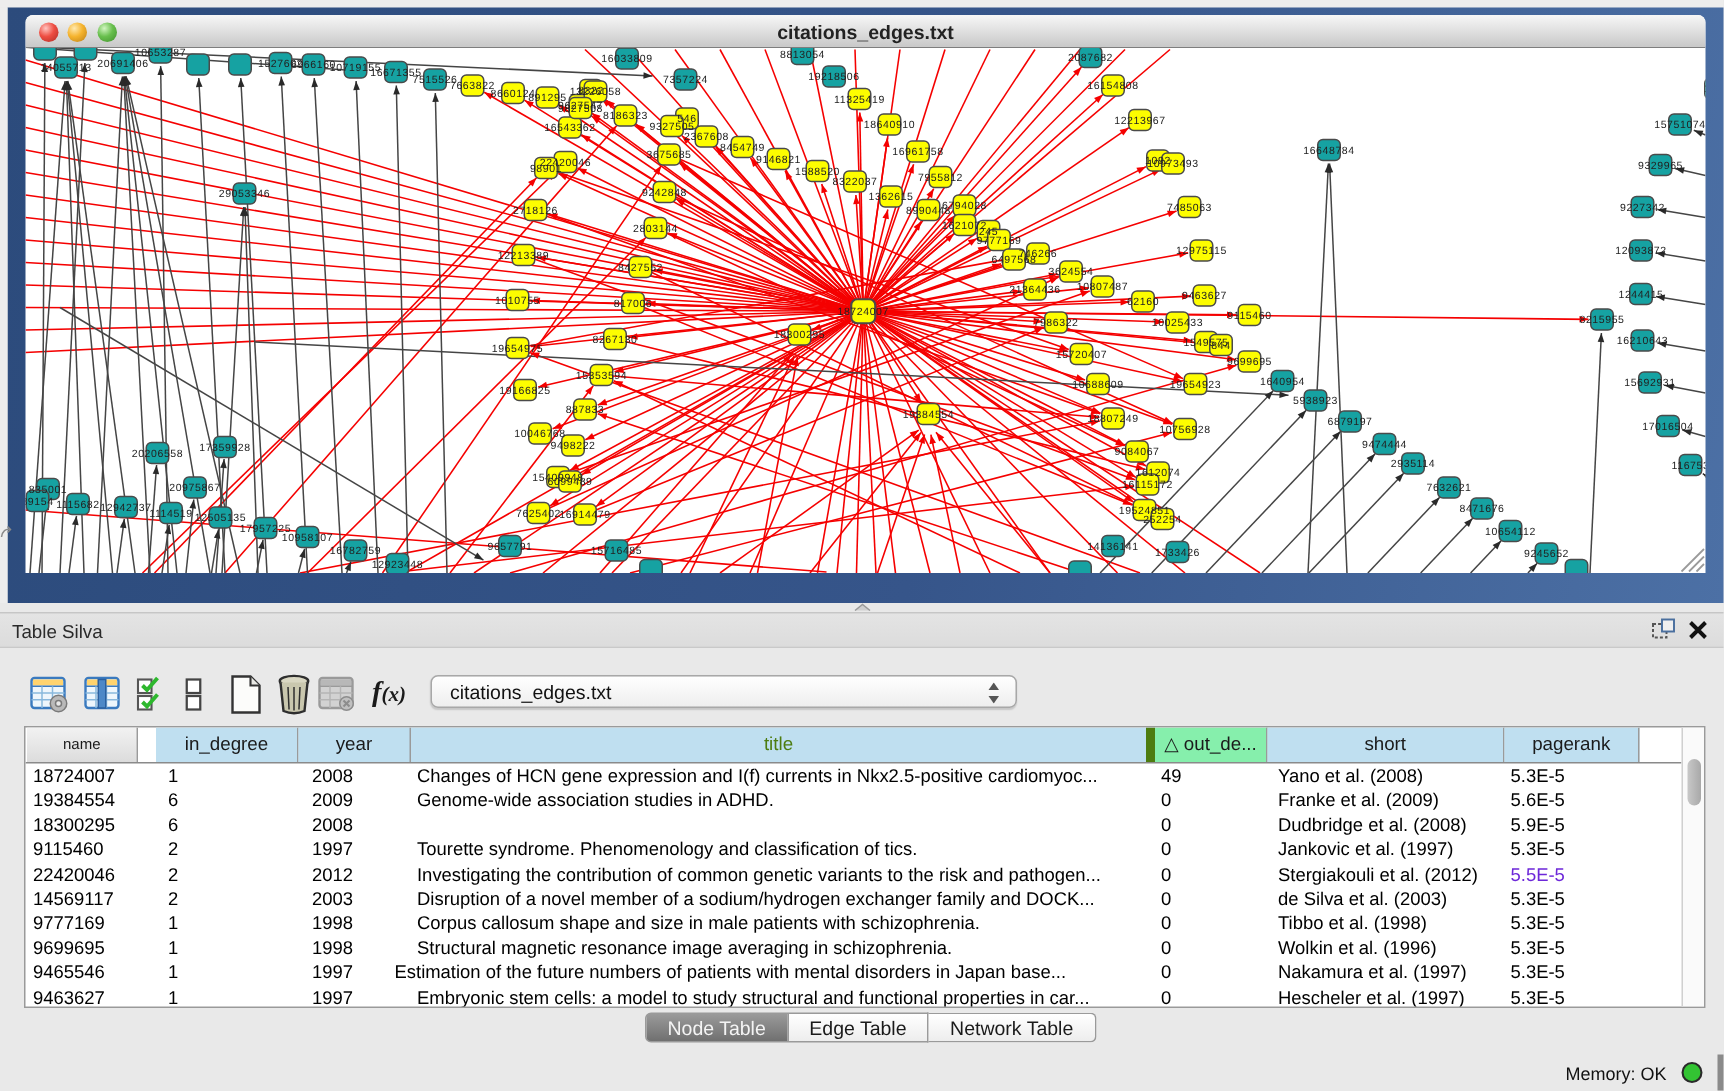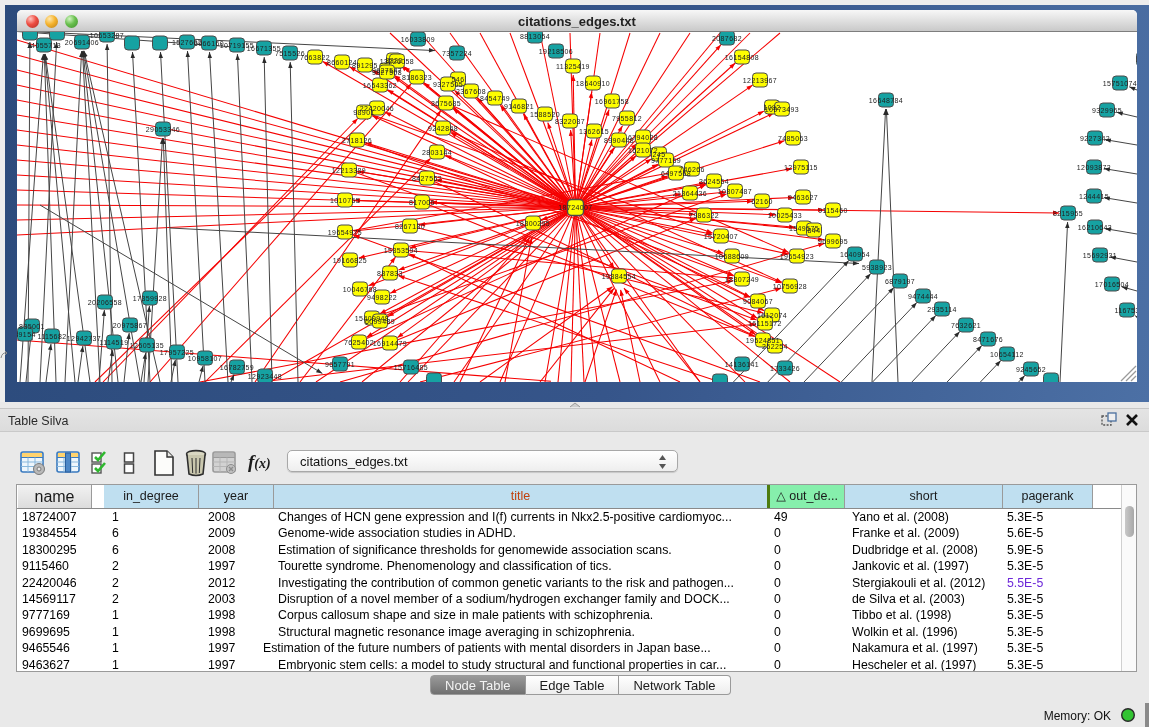--- a/index.html
+++ b/index.html
@@ -768,24 +768,24 @@
     <circle cx="19" cy="19" r="4.5" fill="#c0c0c0" stroke="#8d8d8d"></circle>
 <path d="M17 17 L21 21 M21 17 L17 21" stroke="#8d8d8d" stroke-width="1.4"></path>
   </svg>
 <div style="position:absolute;left:248px;top:451px;font-family:'Liberation Serif',serif;font-style:italic;font-weight:bold;font-size:19px;color:#1a1a1a">f<span style="font-size:14px">(x)</span></div>
 <div class="combo">citations_edges.txt<svg width="9" height="14" style="position:absolute;right:10px;top:4px">
       <path d="M4.5 0 L8 5 L1 5 Z" fill="#555"></path>
       <path d="M4.5 14 L8 9 L1 9 Z" fill="#555"></path>
     </svg></div>
 <div class="tblbox">
     <div style="position:relative;width:100%;height:100%;overflow:hidden">
-      <div style="position:absolute;left:1px;top:0;width:74px;height:23px;background:linear-gradient(#f2f2f2,#dcdcdc);border-right:1px solid #9a9a9a;box-sizing:border-box;text-align:center;line-height:23px;font-size:16px;color:#1a1a1a">name</div>
+      <div style="position:absolute;left:1px;top:0;width:74px;height:23px;background:linear-gradient(#f2f2f2,#dcdcdc);border-right:1px solid #9a9a9a;box-sizing:border-box;text-align:center;line-height:23px;font-size:10px;color:#1a1a1a">name</div>
       <div style="position:absolute;left:87px;top:0;width:95px;height:23px;background:#bfdff0;border-right:1px solid #9a9a9a;box-sizing:border-box;text-align:center;line-height:23px;font-size:12.5px;color:#1a1a1a">in_degree</div>
       <div style="position:absolute;left:182px;top:0;width:75px;height:23px;background:#bfdff0;border-right:1px solid #9a9a9a;box-sizing:border-box;text-align:center;line-height:23px;font-size:12.5px;color:#1a1a1a">year</div>
-      <div style="position:absolute;left:257px;top:0;width:496px;height:23px;background:#bfdff0;border-right:3px solid #4d7c0f;box-sizing:border-box;text-align:center;line-height:23px;font-size:12.5px;color:#c2410c">title</div>
+      <div style="position:absolute;left:257px;top:0;width:496px;height:23px;background:#bfdff0;border-right:6px solid #4d7c0f;box-sizing:border-box;text-align:center;line-height:23px;font-size:12.5px;color:#4d7c0f">title</div>
       <div style="position:absolute;left:753px;top:0;width:75px;height:23px;background:#86efac;border-right:1px solid #9a9a9a;box-sizing:border-box;text-align:center;line-height:23px;font-size:12.5px;color:#1a1a1a">△ out_de...</div>
       <div style="position:absolute;left:828px;top:0;width:158px;height:23px;background:#bfdff0;border-right:1px solid #9a9a9a;box-sizing:border-box;text-align:center;line-height:23px;font-size:12.5px;color:#1a1a1a">short</div>
       <div style="position:absolute;left:986px;top:0;width:90px;height:23px;background:#bfdff0;border-right:1px solid #9a9a9a;box-sizing:border-box;text-align:center;line-height:23px;font-size:12.5px;color:#1a1a1a">pagerank</div>
       <div style="position:absolute;left:0;top:23px;width:1104px;height:0;border-top:1px solid #8a8a8a"></div>
       <div style="position:absolute;left:5px;top:24px;width:80px;height:16.4px;line-height:16.4px;font-size:12.3px;color:#000;white-space:nowrap;overflow:hidden">18724007</div>
       <div style="position:absolute;left:95px;top:24px;width:85px;height:16.4px;line-height:16.4px;font-size:12.3px;color:#000;white-space:nowrap;overflow:hidden">1</div>
       <div style="position:absolute;left:191px;top:24px;width:64px;height:16.4px;line-height:16.4px;font-size:12.3px;color:#000;white-space:nowrap;overflow:hidden">2008</div>
       <div style="position:absolute;left:261px;top:24px;width:490px;height:16.4px;line-height:16.4px;font-size:12.3px;color:#000;white-space:nowrap;overflow:hidden">Changes of HCN gene expression and I(f) currents in Nkx2.5-positive cardiomyoc...</div>
       <div style="position:absolute;left:757px;top:24px;width:69px;height:16.4px;line-height:16.4px;font-size:12.3px;color:#000;white-space:nowrap;overflow:hidden">49</div>
       <div style="position:absolute;left:835px;top:24px;width:149px;height:16.4px;line-height:16.4px;font-size:12.3px;color:#000;white-space:nowrap;overflow:hidden">Yano et al. (2008)</div>
@@ -793,21 +793,20 @@
       <div style="position:absolute;left:5px;top:40.4px;width:80px;height:16.4px;line-height:16.4px;font-size:12.3px;color:#000;white-space:nowrap;overflow:hidden">19384554</div>
       <div style="position:absolute;left:95px;top:40.4px;width:85px;height:16.4px;line-height:16.4px;font-size:12.3px;color:#000;white-space:nowrap;overflow:hidden">6</div>
       <div style="position:absolute;left:191px;top:40.4px;width:64px;height:16.4px;line-height:16.4px;font-size:12.3px;color:#000;white-space:nowrap;overflow:hidden">2009</div>
       <div style="position:absolute;left:261px;top:40.4px;width:490px;height:16.4px;line-height:16.4px;font-size:12.3px;color:#000;white-space:nowrap;overflow:hidden">Genome-wide association studies in ADHD.</div>
       <div style="position:absolute;left:757px;top:40.4px;width:69px;height:16.4px;line-height:16.4px;font-size:12.3px;color:#000;white-space:nowrap;overflow:hidden">0</div>
       <div style="position:absolute;left:835px;top:40.4px;width:149px;height:16.4px;line-height:16.4px;font-size:12.3px;color:#000;white-space:nowrap;overflow:hidden">Franke et al. (2009)</div>
       <div style="position:absolute;left:990px;top:40.4px;width:84px;height:16.4px;line-height:16.4px;font-size:12.3px;color:#000;white-space:nowrap;overflow:hidden">5.6E-5</div>
       <div style="position:absolute;left:5px;top:56.8px;width:80px;height:16.4px;line-height:16.4px;font-size:12.3px;color:#000;white-space:nowrap;overflow:hidden">18300295</div>
       <div style="position:absolute;left:95px;top:56.8px;width:85px;height:16.4px;line-height:16.4px;font-size:12.3px;color:#000;white-space:nowrap;overflow:hidden">6</div>
       <div style="position:absolute;left:191px;top:56.8px;width:64px;height:16.4px;line-height:16.4px;font-size:12.3px;color:#000;white-space:nowrap;overflow:hidden">2008</div>
-      <div style="position:absolute;left:261px;top:56.8px;width:490px;height:16.4px;line-height:16.4px;font-size:12.3px;color:#000;white-space:nowrap;overflow:hidden">Estimation of significance thresholds for genomewide association scans.</div>
       <div style="position:absolute;left:757px;top:56.8px;width:69px;height:16.4px;line-height:16.4px;font-size:12.3px;color:#000;white-space:nowrap;overflow:hidden">0</div>
       <div style="position:absolute;left:835px;top:56.8px;width:149px;height:16.4px;line-height:16.4px;font-size:12.3px;color:#000;white-space:nowrap;overflow:hidden">Dudbridge et al. (2008)</div>
       <div style="position:absolute;left:990px;top:56.8px;width:84px;height:16.4px;line-height:16.4px;font-size:12.3px;color:#000;white-space:nowrap;overflow:hidden">5.9E-5</div>
       <div style="position:absolute;left:5px;top:73.2px;width:80px;height:16.4px;line-height:16.4px;font-size:12.3px;color:#000;white-space:nowrap;overflow:hidden">9115460</div>
       <div style="position:absolute;left:95px;top:73.2px;width:85px;height:16.4px;line-height:16.4px;font-size:12.3px;color:#000;white-space:nowrap;overflow:hidden">2</div>
       <div style="position:absolute;left:191px;top:73.2px;width:64px;height:16.4px;line-height:16.4px;font-size:12.3px;color:#000;white-space:nowrap;overflow:hidden">1997</div>
       <div style="position:absolute;left:261px;top:73.2px;width:490px;height:16.4px;line-height:16.4px;font-size:12.3px;color:#000;white-space:nowrap;overflow:hidden">Tourette syndrome. Phenomenology and classification of tics.</div>
       <div style="position:absolute;left:757px;top:73.2px;width:69px;height:16.4px;line-height:16.4px;font-size:12.3px;color:#000;white-space:nowrap;overflow:hidden">0</div>
       <div style="position:absolute;left:835px;top:73.2px;width:149px;height:16.4px;line-height:16.4px;font-size:12.3px;color:#000;white-space:nowrap;overflow:hidden">Jankovic et al. (1997)</div>
       <div style="position:absolute;left:990px;top:73.2px;width:84px;height:16.4px;line-height:16.4px;font-size:12.3px;color:#000;white-space:nowrap;overflow:hidden">5.3E-5</div>

